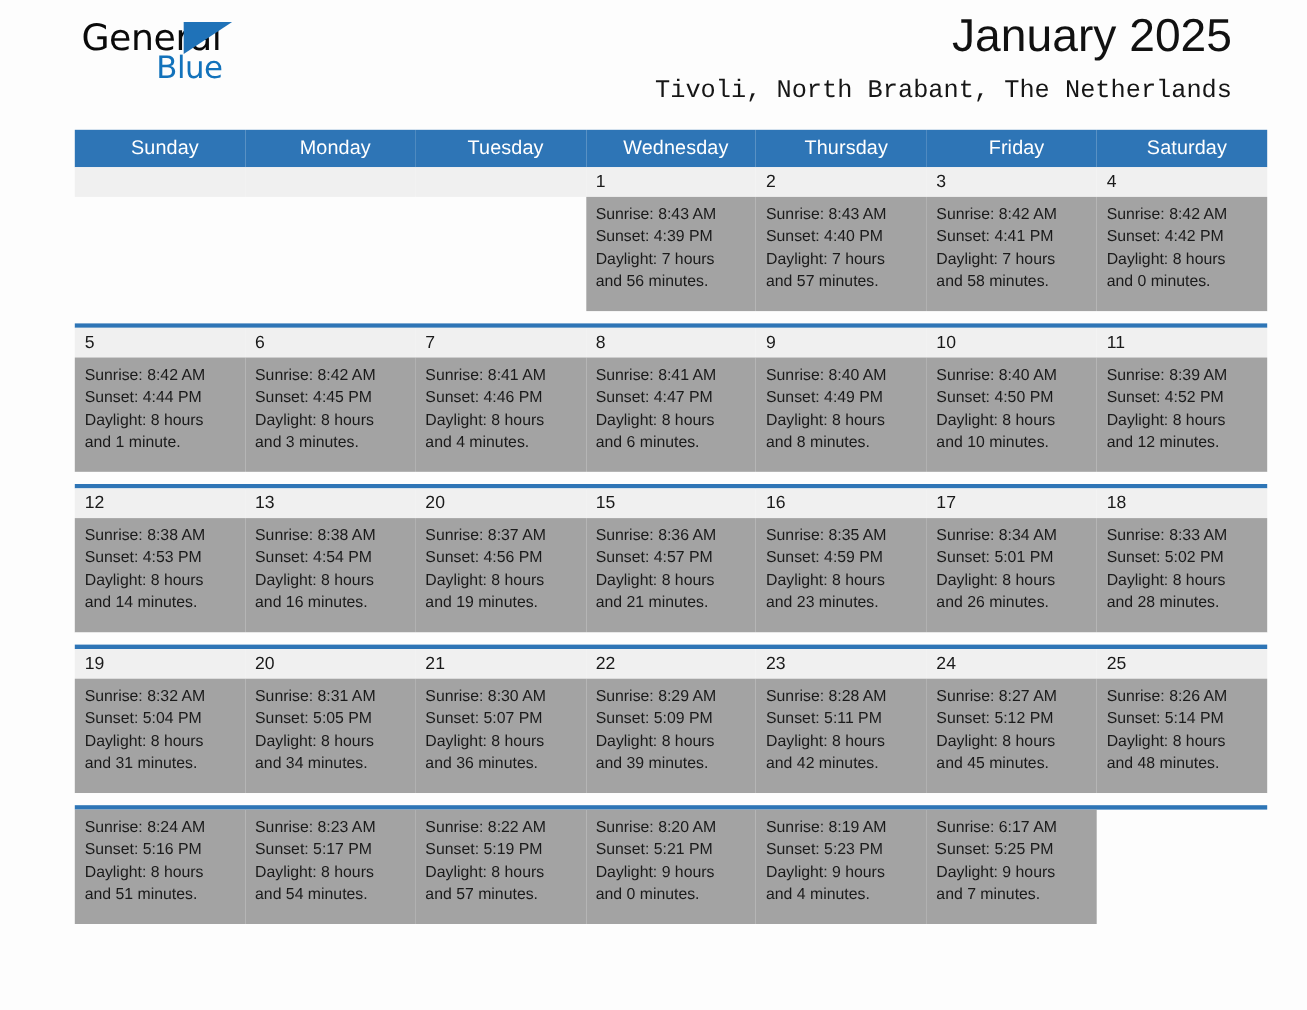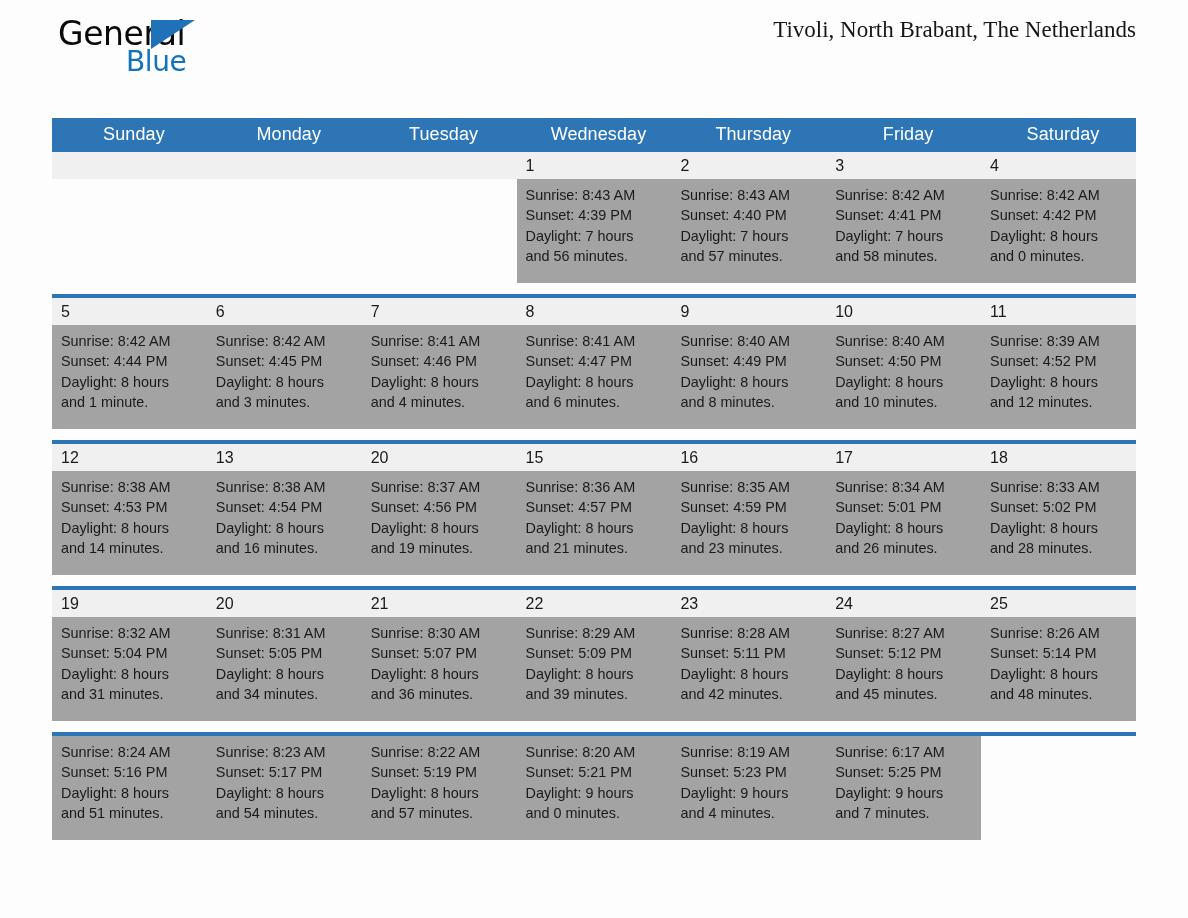--- a/index.html
+++ b/index.html
@@ -10,21 +10,21 @@
     background: #fdfdfd;
     font-family: "Liberation Sans", sans-serif;
     -webkit-font-smoothing: antialiased;
   }
 
   .page {
     position: relative;
     width: 1188px;
     height: 918px;
     background: #fdfdfd;
-    padding: 0 52px;
+    padding: 0 68px;
   }
 
   
   .header {
     position: relative;
     height: 118px;
     display: flex;
     align-items: flex-start;
     justify-content: space-between;
   }
@@ -76,21 +76,21 @@
     letter-spacing: 0px;
     line-height: 52px;
     font-family: "Liberation Sans", sans-serif;
   }
   .location {
     margin-top: 10px;
     font-size: 23px;
     font-weight: 400;
     color: #161616;
     line-height: 28px;
-    font-family: Liberation Serif, serif;
+    font-family: Liberation Mono, monospace;
   }
 
   
   .calendar {
     width: 1084px;
     border-collapse: collapse;
     table-layout: fixed;
   }
 
   .weekday-row th {
@@ -155,20 +155,21 @@
 
   <div class="header">
 
     <div class="brand">
       <span class="brand-general">General</span>
       <span class="brand-triangle"></span>
       <span class="brand-blue">Blue</span>
     </div>
 
     <div class="titles">
+      <div class="month-title">January 2025</div>
       <div class="location">Tivoli, North Brabant, The Netherlands</div>
     </div>
 
   </div>
 
   <table class="calendar">
     <thead>
       <tr class="weekday-row">
         <th>Sunday</th>
         <th>Monday</th>

